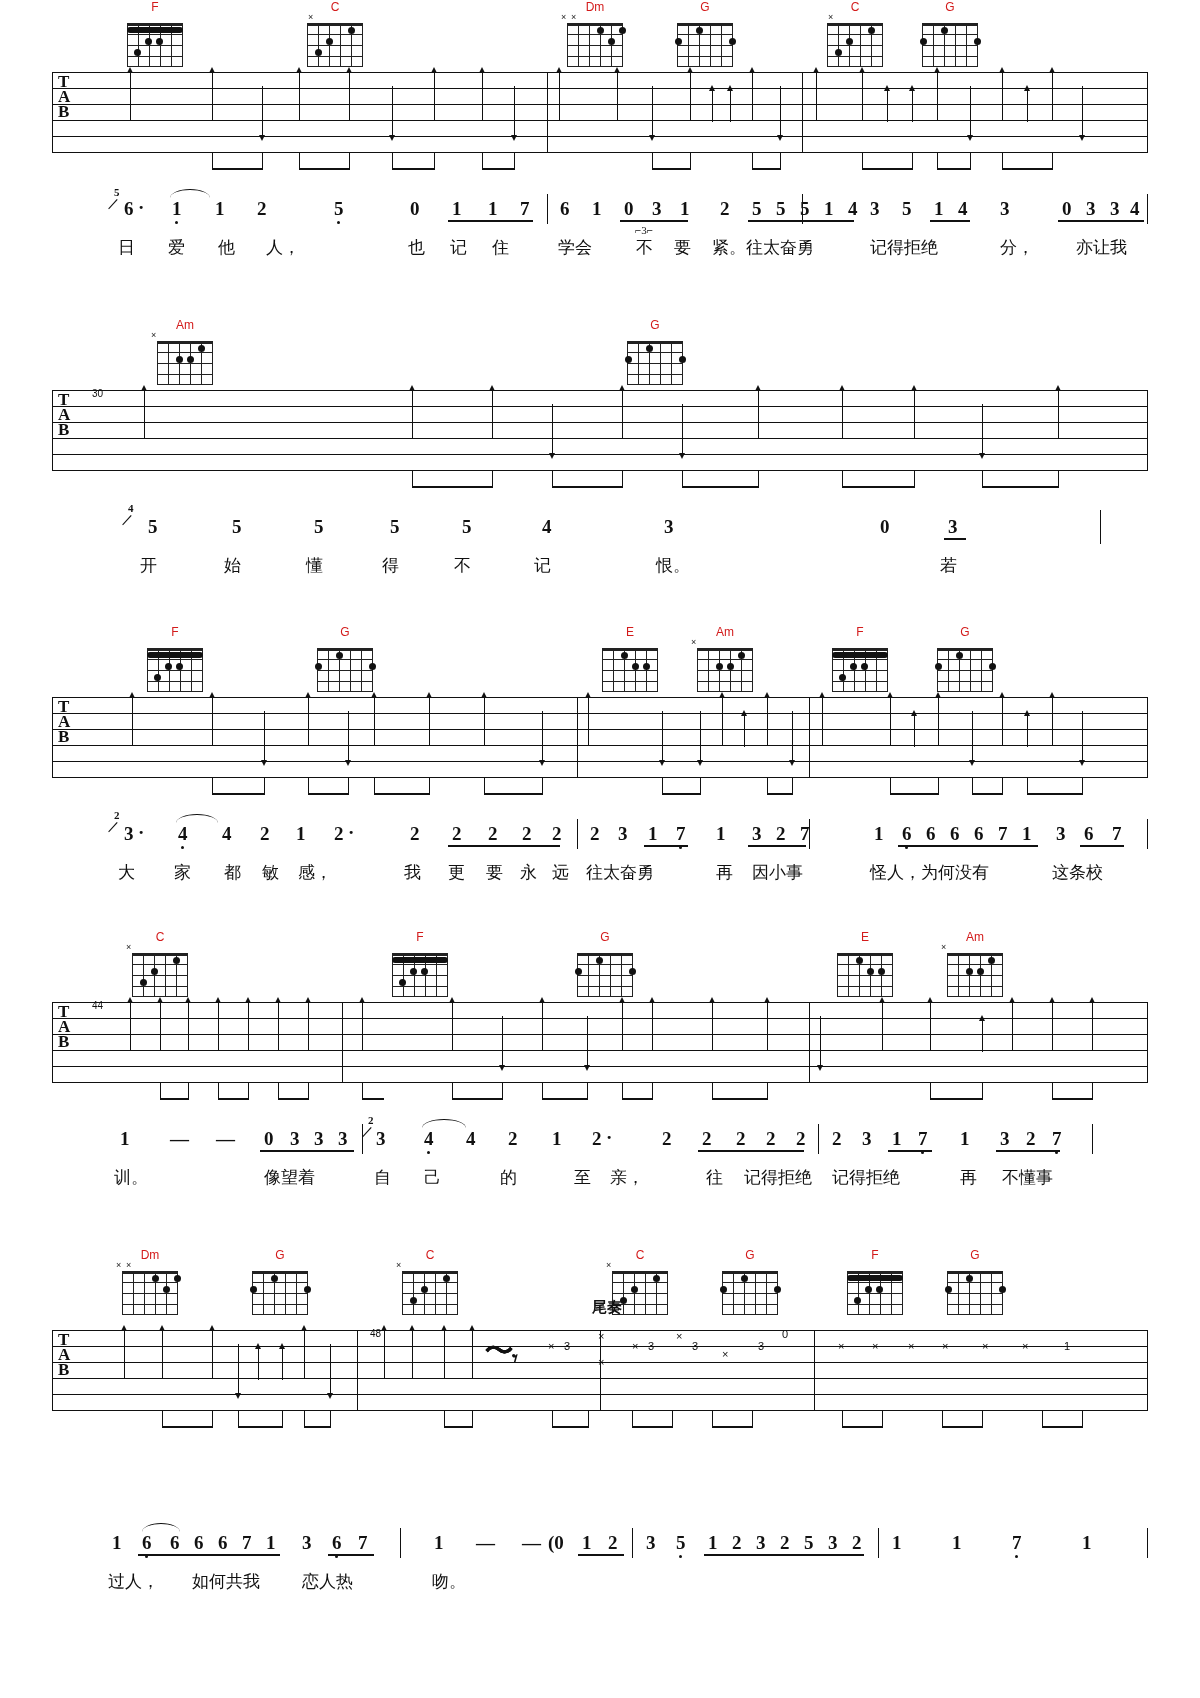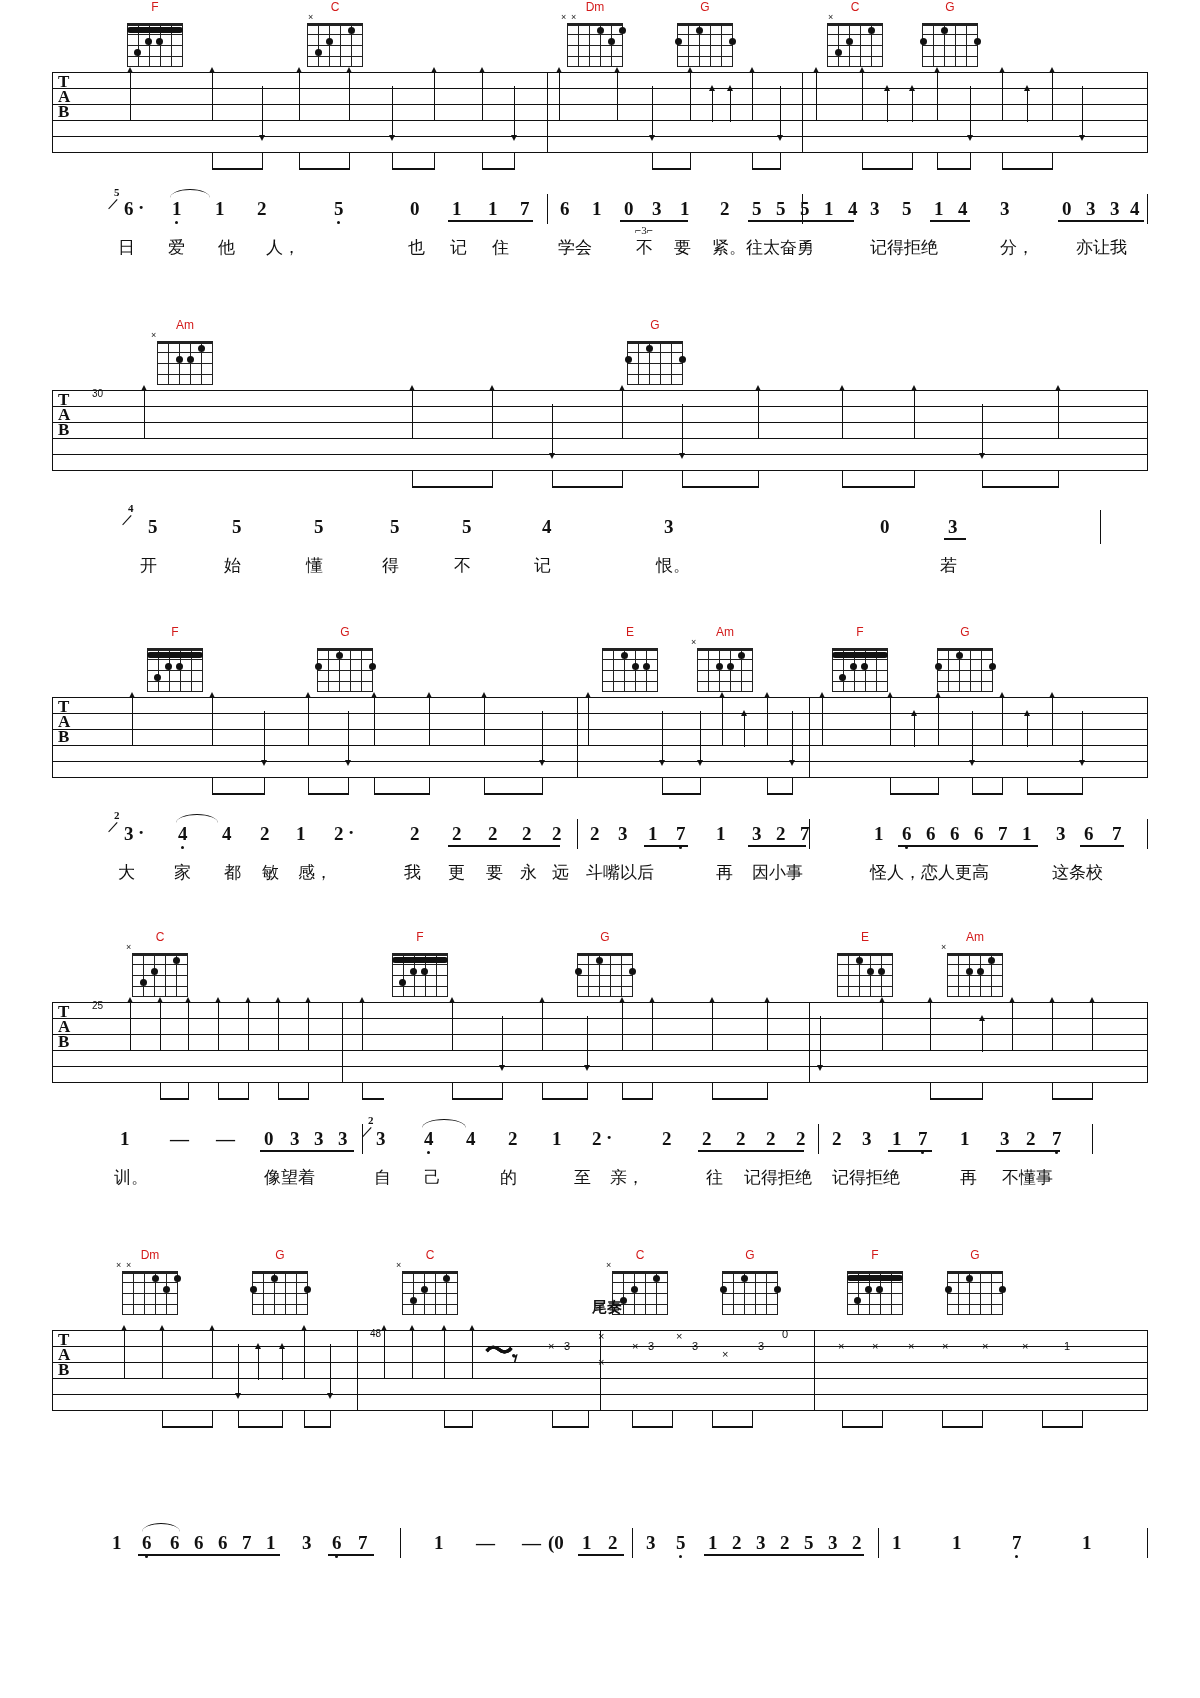--- a/index.html
+++ b/index.html
@@ -675,24 +675,24 @@
       <div class="ly" style="left:66px;">大</div>
       <div class="ly" style="left:122px;">家</div>
       <div class="ly" style="left:172px;">都</div>
       <div class="ly" style="left:210px;">敏</div>
       <div class="ly" style="left:246px;">感，</div>
       <div class="ly" style="left:352px;">我</div>
       <div class="ly" style="left:396px;">更</div>
       <div class="ly" style="left:434px;">要</div>
       <div class="ly" style="left:468px;">永</div>
       <div class="ly" style="left:500px;">远</div>
-      <div class="ly" style="left:534px;">斗嘴以后</div>
+      <div class="ly" style="left:534px;">往太奋勇</div>
       <div class="ly" style="left:664px;">再</div>
       <div class="ly" style="left:700px;">因小事</div>
-      <div class="ly" style="left:818px;">怪人，恋人更高</div>
+      <div class="ly" style="left:818px;">怪人，为何没有</div>
       <div class="ly" style="left:1000px;">这条校</div>
     </div>
   </div>
 
   <div class="system" style="top:930px;height:290px;">
     <div class="chord" style="left:125px;top:0;">
       <div class="cname">C</div>
       <div class="xo">
           <span style="left:1px;">×</span>
         </div>
@@ -804,21 +804,21 @@
       <div class="ln" style="top:48px;"></div>
         <div class="ln" style="top:64px;"></div>
         <div class="ln" style="top:80px;"></div>
       <div class="bline" style="left:0;top:0;height:80px;"></div>
       <div class="bline" style="left:1095px;top:0;height:80px;"></div>
       <div class="bline" style="left:290px;top:0;height:80px;"></div>
       <div class="bline" style="left:757px;top:0;height:80px;"></div>
       <div class="tabmark" style="top:2px;">
         <span>T</span><br><span>A</span><br><span>B</span>
       </div>
-      <div class="measnum" style="left:40px;top:-2px;">25</div>
+      <div class="measnum" style="left:40px;top:-2px;">44</div>
       <div class="arrow up" style="left:78px;top:0;height:48px;"></div>
       <div class="arrow up" style="left:108px;top:0;height:48px;"></div>
       <div class="arrow up" style="left:136px;top:0;height:48px;"></div>
       <div class="arrow up" style="left:166px;top:0;height:48px;"></div>
       <div class="arrow up" style="left:196px;top:0;height:48px;"></div>
       <div class="arrow up" style="left:226px;top:0;height:48px;"></div>
       <div class="arrow up" style="left:256px;top:0;height:48px;"></div>
       <div class="arrow up" style="left:310px;top:0;height:48px;"></div>
       <div class="arrow up" style="left:400px;top:0;height:48px;"></div>
       <div class="arrow down" style="left:450px;top:14px;height:50px;"></div>
@@ -1186,15 +1186,21 @@
       <div class="num" style="left:776px;top:0;">3</div>
       <div class="num" style="left:800px;top:0;">2</div>
       <div class="underline" style="left:652px;top:22px;width:160px;"></div>
       <div class="bline" style="left:826px;top:-4px;height:30px;"></div>
       <div class="num" style="left:840px;top:0;">1</div>
       <div class="num" style="left:900px;top:0;">1</div>
       <div class="num" style="left:960px;top:0;">7<span class="dotd"></span></div>
       <div class="num" style="left:1030px;top:0;">1</div>
       <div class="endbar" style="left:1095px;top:-4px;height:30px;"></div>
     </div>
+    <div class="lyr" style="top:324px;">
+      <div class="ly" style="left:56px;">过人，</div>
+      <div class="ly" style="left:140px;">如何共我</div>
+      <div class="ly" style="left:250px;">恋人热</div>
+      <div class="ly" style="left:380px;">吻。</div>
+    </div>
   </div>
 
 </div>
 
 </body></html>

